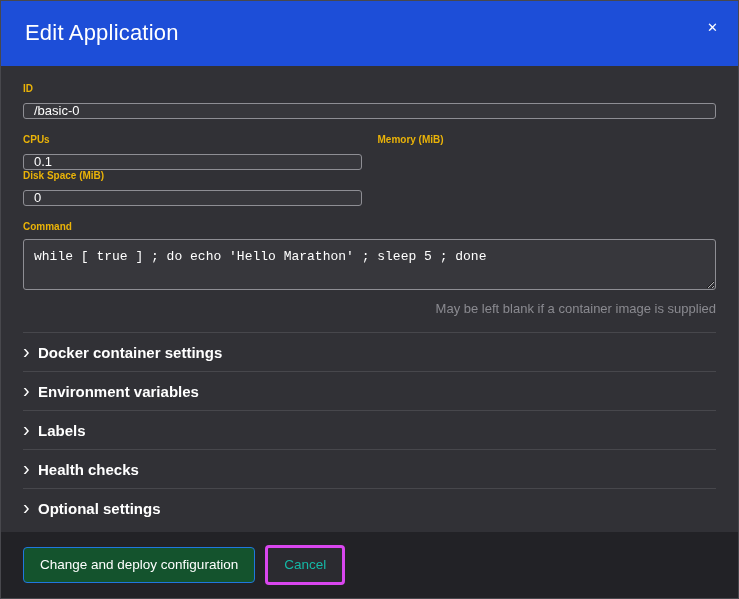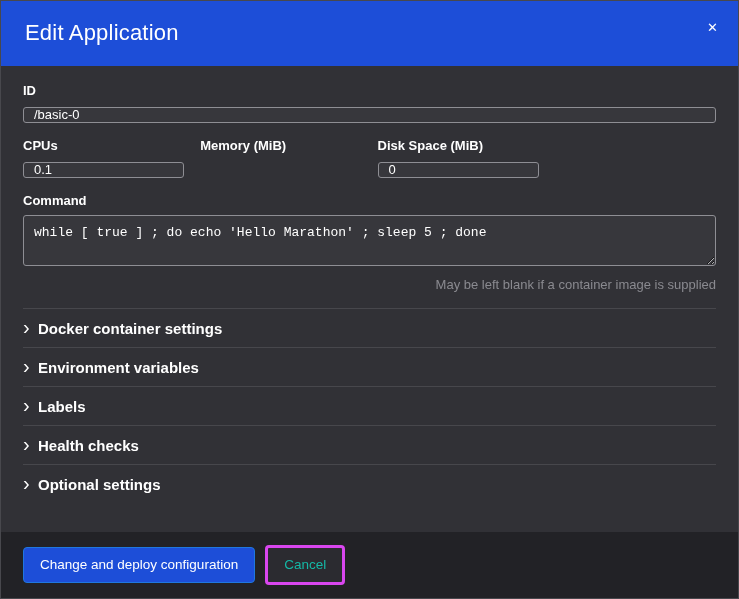--- a/index.html
+++ b/index.html
@@ -37,40 +37,40 @@
     font-family: inherit; line-height: 1;
   }
   .modal-body {
     flex: 1 1 auto;
     padding: 17px 22px 0 22px;
     overflow: hidden;
   }
   .field { margin-bottom: 15px; }
   .field-label {
     display: block;
-    font-size: 13px;
+    font-size: 10px;
     font-weight: 700;
-    color: #ffffff;
+    color: #eab308;
     margin-bottom: 7px;
   }
   .text-input {
     width: 100%;
     height: 16px;
     background: #37373c;
     border: 1px solid #8e8e94;
     border-radius: 3px;
     color: #ffffff;
     font-size: 13px;
     padding: 0 10px;
     font-family: inherit;
     outline: none;
   }
   .grid-4 {
     display: grid;
-    grid-template-columns: repeat(4, 1fr);
+    grid-template-columns: repeat(2, 1fr);
     column-gap: 16px;
     margin-bottom: 15px;
   }
   .grid-4 .field { margin-bottom: 0; }
   textarea.text-input {
     height: 51px;
     padding: 8px 10px;
     resize: both;
     line-height: 1.45;
     font-family: Liberation Mono, monospace;
@@ -117,21 +117,21 @@
   }
   .btn {
     font-family: inherit;
     font-size: 13.5px;
     border-radius: 4px;
     padding: 9px 16px;
     cursor: pointer;
     line-height: 1.2;
   }
   .btn-primary {
-    background: #1d4ed8;
+    background: #14532d;
     border: 1px solid #2077df;
     color: #ffffff;
   }
   .btn-cancel {
     background: #2b2b30;
     border: 3px solid #d946ef;
     color: #14b8a6;
   }
 </style>
 </head>

